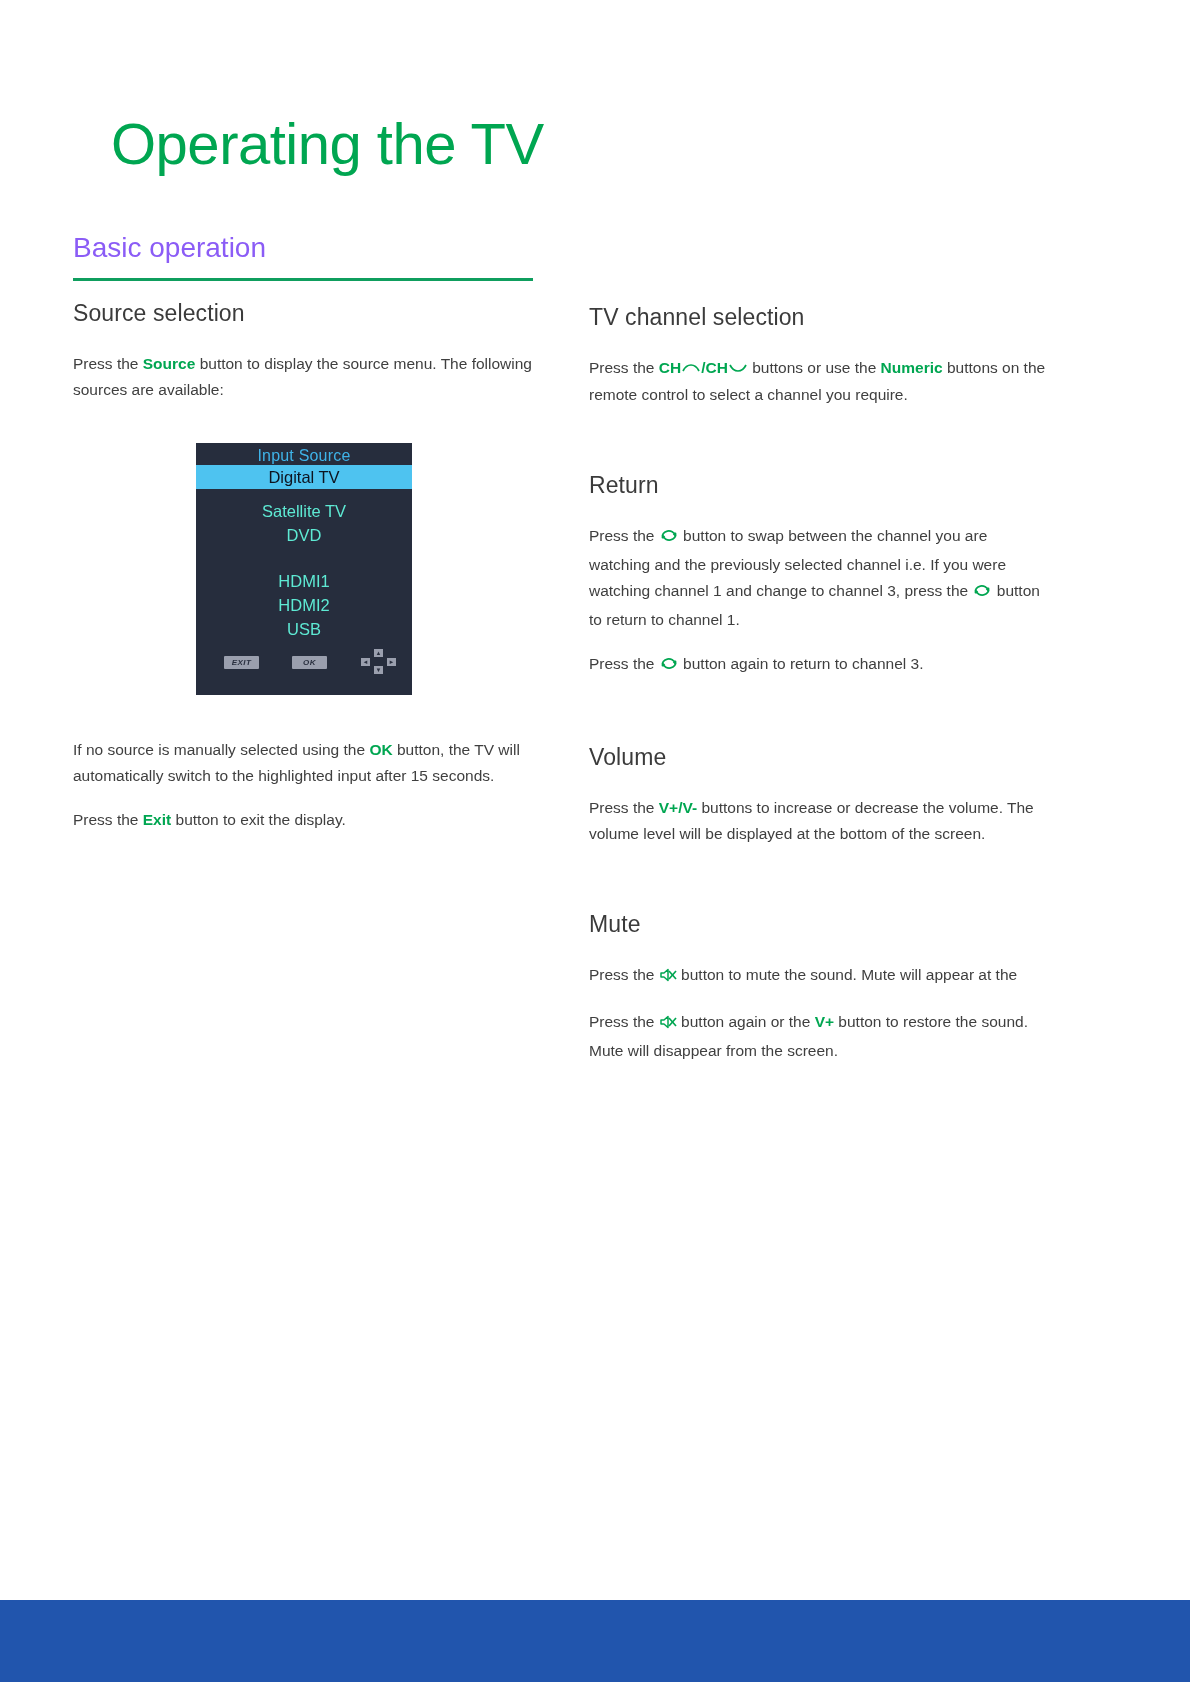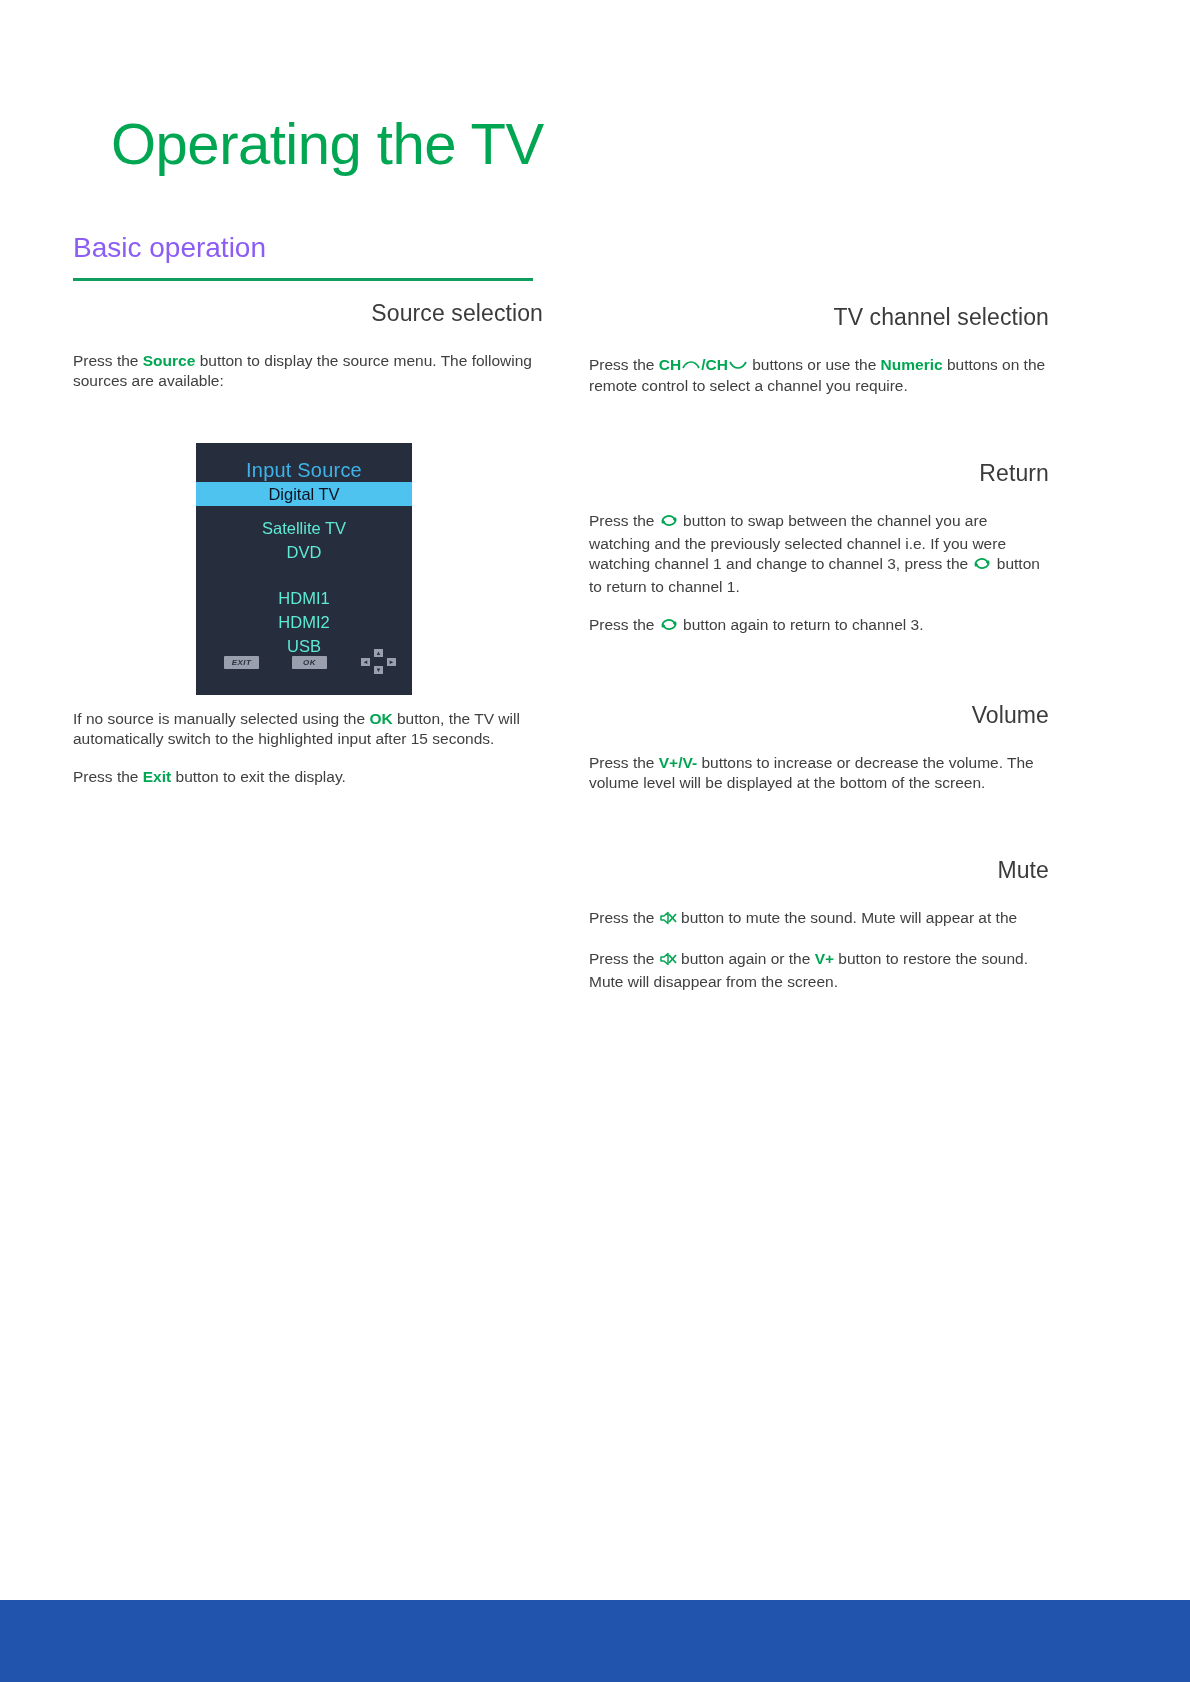--- a/index.html
+++ b/index.html
@@ -43,26 +43,26 @@
     position:absolute; left:73px; top:278px;
     width:460px; height:3px; background:#0f9e5e;
   }
 
   
   .col-left  { position:absolute; left:73px;  top:300px; width:470px; }
   .col-right { position:absolute; left:589px; top:300px; width:460px; }
 
   .h3 {
     font-size:23px; font-weight:300; color:#3b3b3b;
-    letter-spacing:0.1px; margin:0 0 24px 0;text-align:right;
+    letter-spacing:0.1px; margin:0 0 24px 0;
   }
 
   p.body {
-    font-size:15.5px; font-weight:400; line-height:20px;
-    color:#3f3f3f; margin:0 0 18px 0;
+    font-size:15.5px; font-weight:400; line-height:26px;
+    color:#3f3f3f; margin:16px 0 18px 0;
   }
   .gap-lg  { height:46px; }
 
   b.green {
     color:#00a651; font-weight:700;
   }
 
   
   .tri { color:#00a651; font-size:14px; letter-spacing:1px; }
 
@@ -73,22 +73,22 @@
 
   
   .osd {
     position:absolute; left:196px; top:443px;
     width:216px; height:252px;
     background:#262d3d;
     color:#fff;
     font-family:"Liberation Sans", sans-serif;
   }
   .osd-title {
-    text-align:center; color:#3fb3e8; font-size:20px;
-    padding-top:16px; font-weight:400; letter-spacing:0.2px;
+    text-align:center; color:#3fb3e8; font-size:16px;
+    padding-top:4px; font-weight:400; letter-spacing:0.2px;
   }
   .osd-row {
     text-align:center; font-size:16.5px; line-height:24px;
     color:#5eead4;
   }
   .osd-row.selected {
     background:#4ec3f0; color:#0d1420;
   }
   .osd-spacer { height:22px; }
   .osd-btns {

